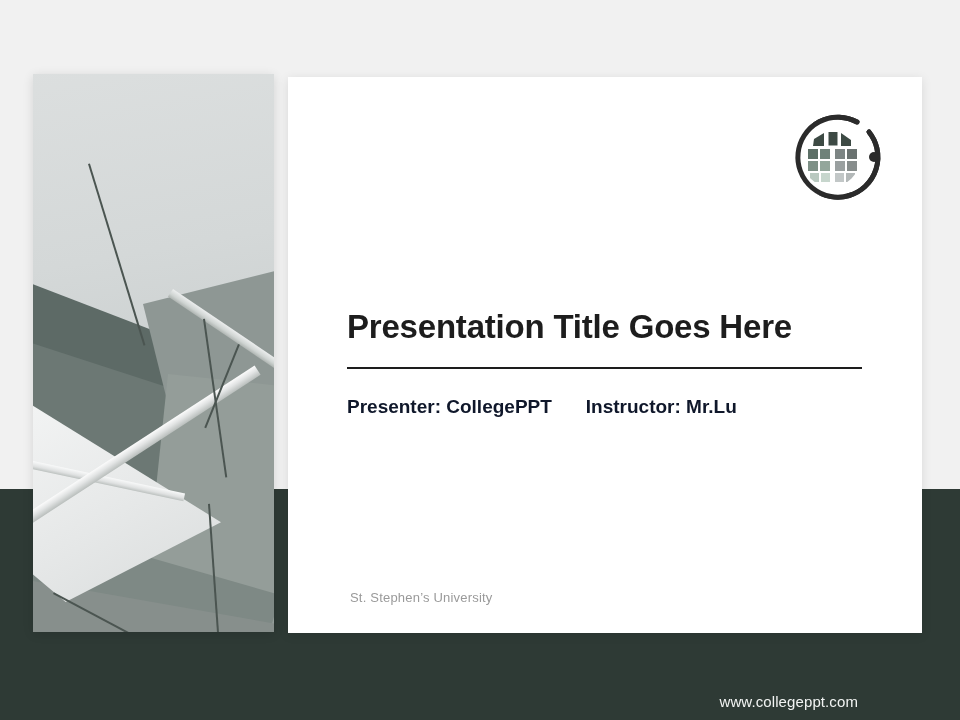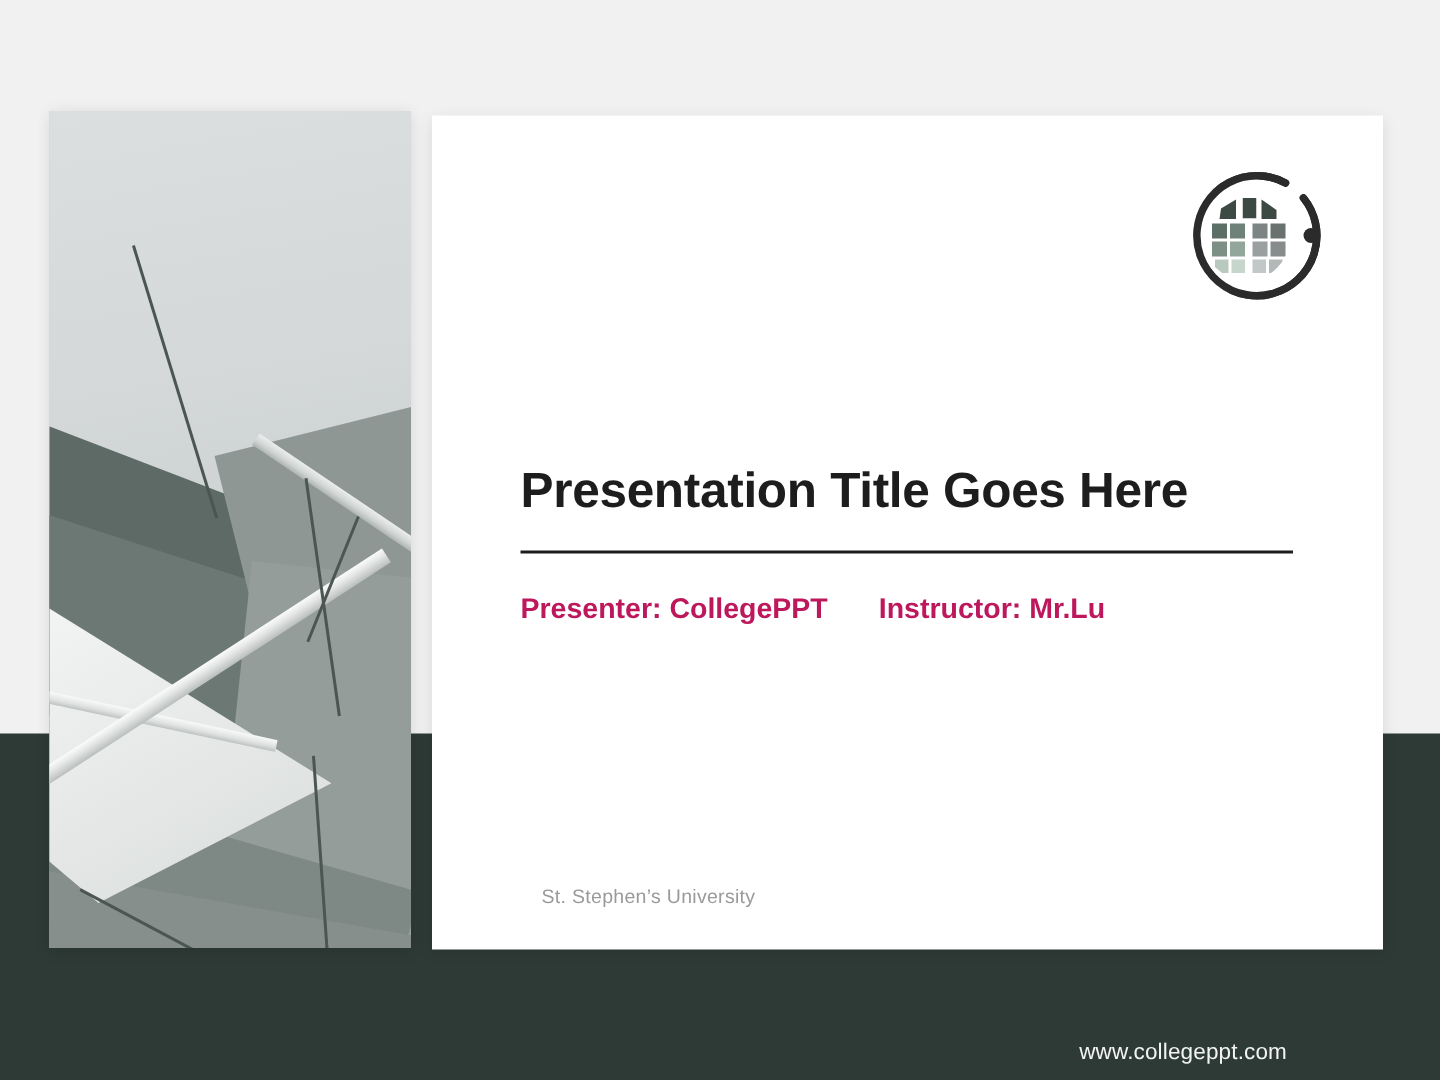--- a/index.html
+++ b/index.html
@@ -189,30 +189,30 @@
     width: 515px;
     height: 2px;
     background: #1d1d1d;
   }
   .byline {
     position: absolute;
     left: 347px;
     top: 396px;
     font-size: 19px;
     font-weight: bold;
-    color: #be185d;
+    color: #0f172a;
     white-space: nowrap;
   }
   .byline .gap {
     display: inline-block;
     width: 34px;
   }
   .org-footer {
     position: absolute;
-    left: 361px;
+    left: 350px;
     top: 590px;
     font-size: 13px;
     color: #9a9a9a;
     letter-spacing: 0.2px;
     white-space: nowrap;
   }
   .site-url {
     position: absolute;
     right: 38px;
     top: 651px;

